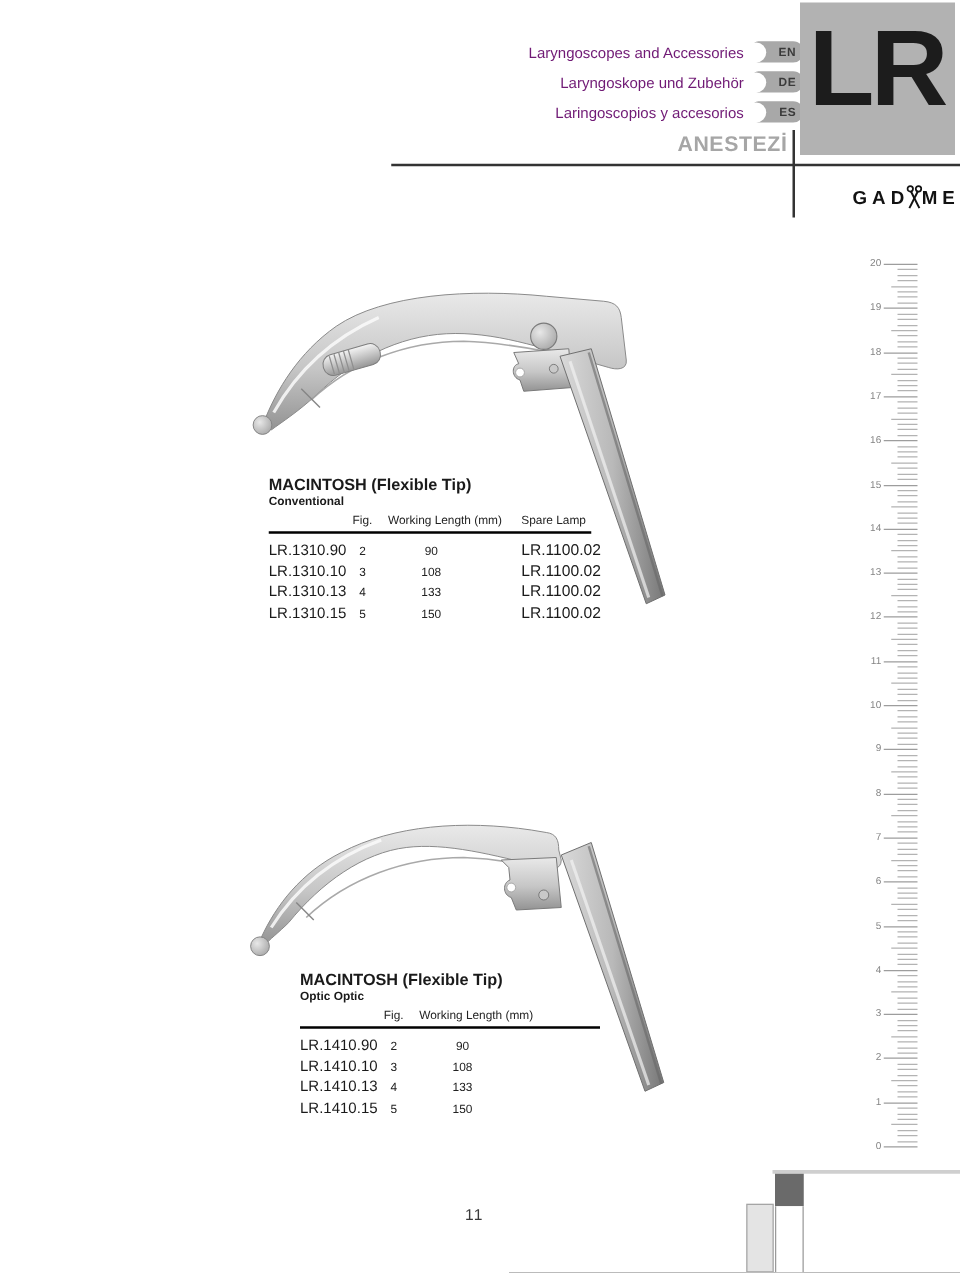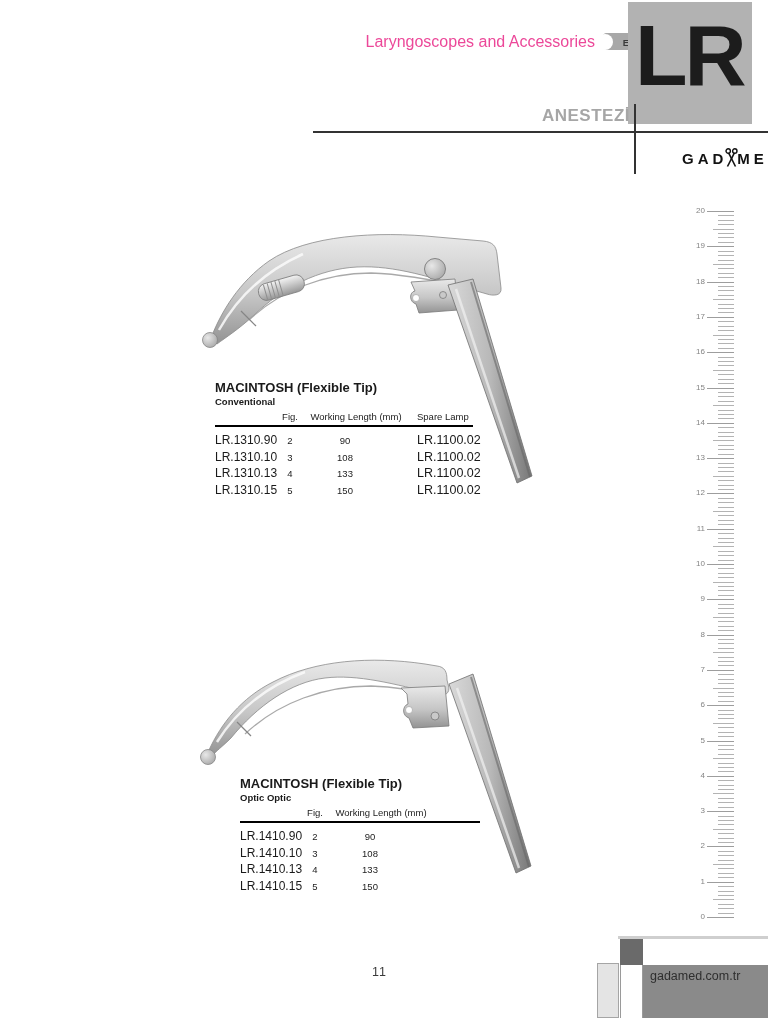--- a/index.html
+++ b/index.html
@@ -3,25 +3,25 @@
 <meta charset="utf-8">
 <style>
   html,body{margin:0;padding:0;background:#888;}
   .page{
     position:relative;width:768px;height:1018px;background:#ffffff;
     font-family:"Liberation Sans",sans-serif;overflow:hidden;margin:0 auto;
   }
   
   .lang-rows{position:absolute;top:33px;right:125px;display:flex;flex-direction:column;gap:7px;align-items:flex-end;}
   .lang-row{display:flex;align-items:center;height:17px;}
-  .lang-label{font-size:16px;color:#ec4899;margin-right:7px;white-space:nowrap;}
+  .lang-label{font-size:12px;color:#701a75;margin-right:7px;white-space:nowrap;}
   .lang-badge{position:relative;width:41px;height:17px;background:#a8a8a8;border-radius:5px 9px 9px 5px;}
   .lang-badge::before{content:"";position:absolute;left:-5px;top:0.5px;width:16px;height:16px;border-radius:50%;background:#ffffff;}
   .lang-code{position:absolute;right:6px;top:3.5px;font-size:9.5px;font-weight:bold;color:#3a3a3a;letter-spacing:.5px;}
-  .lr-box{position:absolute;top:2px;right:16px;width:124px;height:122px;background:#b2b2b2;}
+  .lr-box{position:absolute;top:2px;right:4px;width:124px;height:122px;background:#b2b2b2;}
   .lr-box span{position:absolute;left:7px;top:-8px;font-size:86px;font-weight:bold;color:#1c1c1c;letter-spacing:-3px;line-height:122px;}
   .section-local{position:absolute;top:106px;right:138px;font-size:17px;font-weight:bold;color:#a6a6a6;letter-spacing:.5px;}
   .section-en{position:absolute;top:138px;right:138px;font-size:17px;font-weight:bold;color:#a6a6a6;letter-spacing:.5px;}
   .hrule{position:absolute;top:131px;left:313px;width:455px;height:2px;background:#333;}
   .vrule{position:absolute;top:104px;left:634px;width:2px;height:70px;background:#333;}
   .brand{position:absolute;top:148px;left:646px;font-size:15px;font-weight:600;color:#121212;letter-spacing:4px;display:flex;align-items:center;margin-left:36px;}
   .brand .scissors{display:inline-block;margin:0 -1px 0 -2px;}
   
   .ptable{position:absolute;color:#1a1a1a;}
   .t1{left:215px;top:380px;width:258px;}
@@ -63,20 +63,32 @@
 </head>
 <body>
 
 <div class="page">
 
   <div class="lang-rows">
     <div class="lang-row">
       <span class="lang-label">Laryngoscopes and Accessories</span>
       <span class="lang-badge">
         <span class="lang-code">EN</span>
+      </span>
+    </div>
+    <div class="lang-row">
+      <span class="lang-label">Laryngoskope und Zubehör</span>
+      <span class="lang-badge">
+        <span class="lang-code">DE</span>
+      </span>
+    </div>
+    <div class="lang-row">
+      <span class="lang-label">Laringoscopios y accesorios</span>
+      <span class="lang-badge">
+        <span class="lang-code">ES</span>
       </span>
     </div>
   </div>
 
   <div class="lr-box">
     <span>LR</span>
   </div>
 
   <div class="section-local">ANESTEZİ</div>
   <div class="hrule"></div>
@@ -423,17 +435,14 @@
       <div class="tick minor" style="top: 701.587px;"></div>
       <div class="ruler-num" style="top: 702px;">0</div>
       <div class="tick major" style="top: 706px;"></div>
     </div>
 
   <div class="page-num">11</div>
   <div class="code-topline"></div>
   <div class="dark-square"></div>
   <div class="light-box"></div>
   <div class="white-strip"></div>
-  <div class="site-box">
-    <span>gadamed.com.tr</span>
-  </div>
 
 </div>
 
 </body></html>

